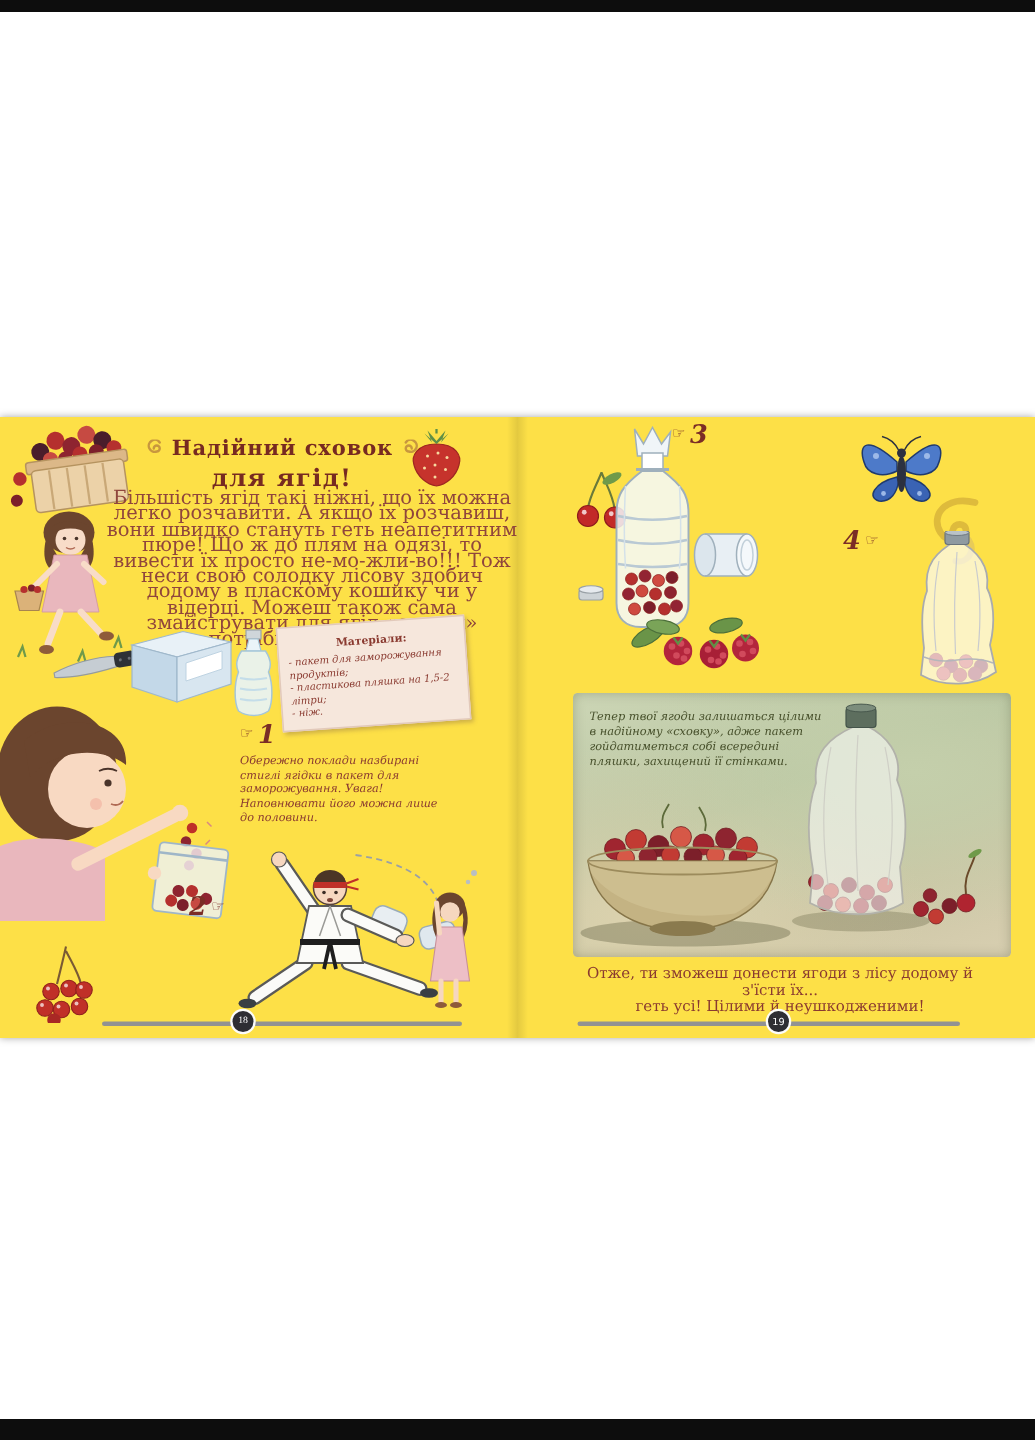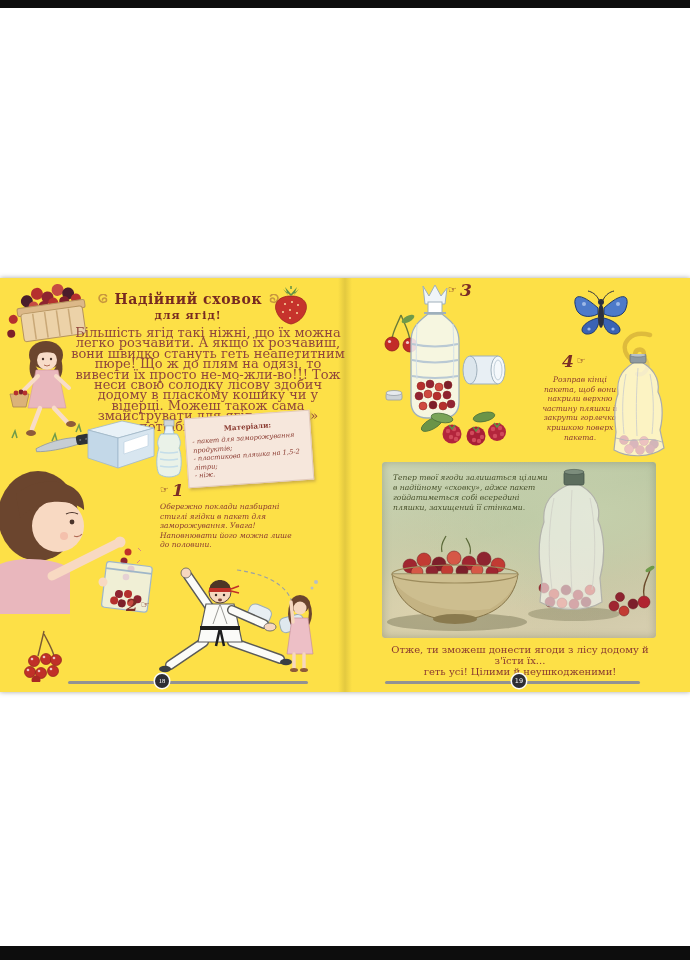--- a/index.html
+++ b/index.html
@@ -9,21 +9,21 @@
   .bar.top{top:0;height:8px;}
   .bar.bottom{top:946px;height:14px;}
   .spread{position:absolute;left:0;top:278px;width:690px;height:414px;background:#fde047;
           box-shadow:0 0 5px rgba(0,0,0,.35);}
   .seam{position:absolute;left:338px;top:0;width:14px;height:414px;
         background:linear-gradient(90deg,rgba(0,0,0,0) 0%,rgba(0,0,0,.10) 50%,rgba(0,0,0,0) 100%);}
   .abs{position:absolute;}
   .title{width:184px;text-align:center;color:#772a21;}
   .title .l1{font-size:14px;font-weight:bold;letter-spacing:.6px;white-space:nowrap;}
   .title .l1 .t::first-letter{font-size:19px;}
-  .title .l2{font-size:11px;font-weight:bold;margin-top:2px;letter-spacing:1px;}
+  .title .l2{font-size:16px;font-weight:bold;margin-top:2px;letter-spacing:1px;}
   .intro{width:276px;font-size:13px;line-height:10.4px;text-align:center;color:#90463c;}
   .card{width:112px;padding:7px 6px 6px 6px;background:#f6e7dc;border:1px solid #e2c9ba;
         box-shadow:1.5px 2px 3px rgba(120,90,70,.35);transform:rotate(-4deg);color:#8a3a30;}
   .card .ct{text-align:center;font-weight:bold;font-size:7.2px;margin-bottom:3px;}
   .card .ci{font-size:6.7px;line-height:8.6px;font-style:italic;}
   .step-head{display:flex;align-items:flex-start;gap:3px;color:#7b2d26;}
   .step-num{font-size:17px;font-style:italic;font-weight:bold;line-height:15px;}
   .hand{font-size:10px;line-height:14px;font-family:"DejaVu Sans",sans-serif;}
   .step-txt{font-size:7.5px;line-height:9.6px;font-style:italic;color:#8a3a30;}
   .tip{width:158px;font-size:7.6px;line-height:10px;font-style:italic;color:#47502b;}
@@ -362,21 +362,20 @@
     <span class="hand">☞</span>
   </div>
 
   <div class="abs" style="left:616px;top:52px;">
     <svg width="40" height="48" viewBox="0 0 40 48">
       <path d="M34,5 C14,0 4,14 11,25 C16,33 28,32 28,24 C28,18 20,18 19,24" fill="none" stroke="#debb3c" stroke-width="4.5" stroke-linecap="round"></path>
       <path d="M30,30 C35,38 28,46 21,44" fill="none" stroke="#e8cb58" stroke-width="4" stroke-linecap="round"></path>
     </svg>
   </div>
 
-  <div class="abs step-txt" style="left:536px;top:97px;width:88px;text-align:center;">Розправ кінці пакета, щоб вони накрили верхню частину пляшки й закрути горлечко кришкою поверх пакета.</div>
 
   <div class="abs" style="left:606px;top:76px;">
     <svg width="64" height="105" viewBox="0 0 64 105">
       <g stroke="#8e1f1c" stroke-width="0.5">
         <circle cx="18" cy="86" r="4.5" fill="#b5302e"></circle>
             <circle cx="28" cy="90" r="4.5" fill="#922433"></circle>
         <circle cx="38" cy="87" r="4.5" fill="#cf4a40"></circle>
             <circle cx="48" cy="90" r="4.5" fill="#7c1f2a"></circle>
         <circle cx="23" cy="95" r="4.5" fill="#cf4a40"></circle>
             <circle cx="34" cy="96" r="4.5" fill="#b5302e"></circle>
@@ -413,21 +412,21 @@
           <circle cx="75" cy="19" r="2.2"></circle>
               <circle cx="82" cy="18" r="2.2"></circle>
               <circle cx="84" cy="24" r="2.2"></circle>
               <circle cx="77" cy="26" r="2.2"></circle>
         </g>
         <path d="M31,15 l3,4 l3,-4 M55,17 l3,4 l3,-4 M76,13 l3,4 l3,-4" fill="none" stroke="#5f8f46" stroke-width="1.5"></path>
       </g>
     </svg>
   </div>
 
-  <div class="abs panel" style="left:382px;top:184px;">
+  <div class="abs panel" style="left:382px;top:184px;padding-left:18px;">
     <svg width="274" height="176" viewBox="0 0 274 176" style="position:absolute;left:0;top:0;">
       <ellipse cx="75" cy="160" rx="70" ry="9" fill="rgba(70,70,40,0.30)"></ellipse>
       <ellipse cx="192" cy="152" rx="46" ry="7" fill="rgba(70,70,40,0.25)"></ellipse>
       <g stroke="#6e1a20" stroke-width="0.5">
         <circle cx="28" cy="104" r="7" fill="#a02530"></circle>
             <circle cx="42" cy="98" r="7" fill="#c23b33"></circle>
         <circle cx="57" cy="102" r="7" fill="#7c1f2a"></circle>
             <circle cx="72" cy="96" r="7" fill="#d65847"></circle>
         <circle cx="87" cy="101" r="7" fill="#a02530"></circle>
             <circle cx="102" cy="97" r="7" fill="#8e2430"></circle>

